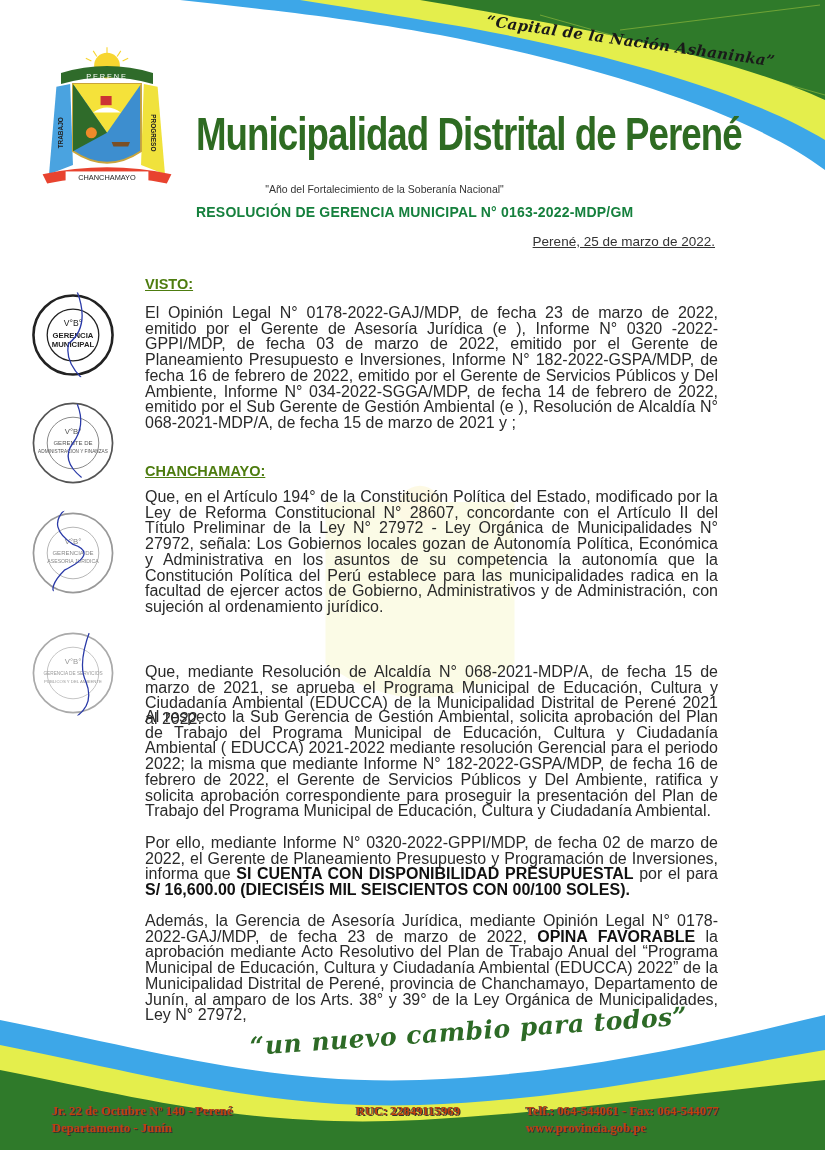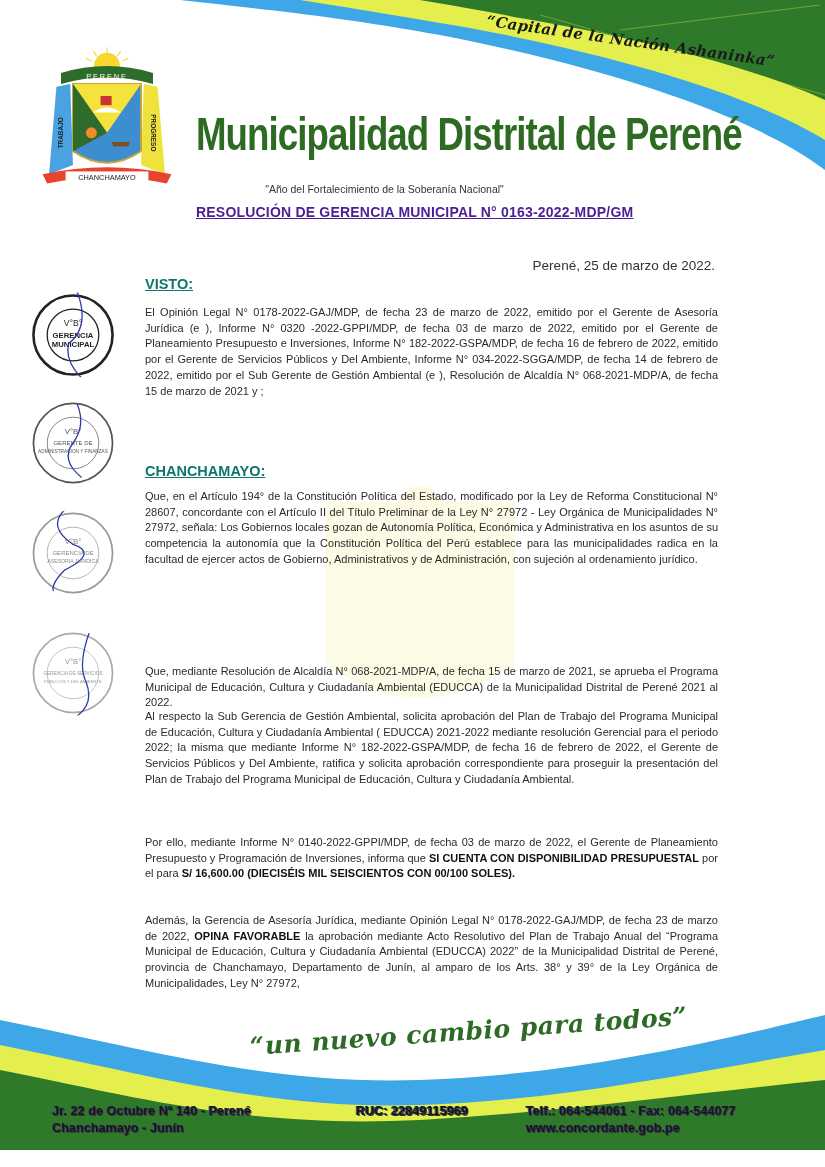--- a/index.html
+++ b/index.html
@@ -5,28 +5,28 @@
   html, body { margin:0; padding:0; }
   body { width:825px; height:1167px; position:relative; overflow:hidden; background:#ffffff; font-family:"Liberation Sans", sans-serif; color:#222; }
   .abs { position:absolute; }
   #top-bands { left:0; top:0; width:825px; height:200px; }
   #bottom-bands { left:0; top:1010px; width:825px; height:157px; }
   .slogan-top { left:488px; top:12px; width:300px; font-family:"DejaVu Serif", serif; font-style:italic; font-weight:bold; font-size:15px; color:#1a1a1a; transform:rotate(8deg); transform-origin:left top; letter-spacing:0.3px; }
   .crest { left:38px; top:42px; width:138px; height:154px; }
   .org-title { left:196px; top:106px; font-family:"Liberation Sans Narrow","Liberation Sans", sans-serif; font-weight:bold; font-size:47px; color:#2e6b22; letter-spacing:-1.2px; transform:scaleX(0.78); transform-origin:left top; white-space:nowrap; }
   .year-motto { left:0; width:825px; top:183px; text-align:center; font-size:10.5px; color:#333; }
   .year-motto span { position:relative; left:-28px; }
-  .res-title { left:196px; top:204px; font-weight:bold; font-size:14px; text-decoration:underline; color:#4c1d95; letter-spacing:0.2px; }
-  .date-line { right:110px; top:258px; font-size:13.5px; color:#333; }
-  .section-head { left:145px; font-weight:bold; font-size:14.5px; text-decoration:underline; color:#0f766e; }
-  .para { left:145px; width:573px; font-size:11px; line-height:15.7px; text-align:justify; color:#2a2a2a; }
+  .res-title { left:196px; top:204px; font-weight:bold; font-size:14px; color:#15803d; letter-spacing:0.2px; }
+  .date-line { right:110px; top:234px; font-size:13.5px; color:#333;text-decoration:underline; }
+  .section-head { left:145px; font-weight:bold; font-size:14.5px; text-decoration:underline; color:#4d7c0f; }
+  .para { left:145px; width:573px; font-size:16px; line-height:15.7px; text-align:justify; color:#2a2a2a; }
   .para b { color:#111; }
   .stamp { left:30px; width:86px; height:86px; border-radius:50%; }
   .footer-slogan { left:250px; top:1032px; font-family:"DejaVu Serif", serif; font-style:italic; font-weight:bold; font-size:25px; color:#2d6a26; transform:rotate(-4deg); transform-origin:left center; white-space:nowrap; letter-spacing:0.5px; }
-  .footer-text { font-weight:bold; font-size:12.5px; color:#0f172a; text-shadow:1px 1px 0 #333, -1px 0 0 #555; letter-spacing:0.1px; white-space:nowrap; line-height:17px; }
+  .footer-text { font-weight:bold; font-size:12.5px; color:#c2410c; text-shadow:1px 1px 0 #333, -1px 0 0 #555; letter-spacing:0.1px; white-space:nowrap; line-height:17px;font-family:Liberation Serif, serif; }
   .watermark { left:285px; top:470px; width:270px; height:280px; opacity:0.12; }
 </style>
 </head>
 <body>
 
 <svg class="abs" id="top-bands" viewBox="0 0 825 200" preserveAspectRatio="none">
   <path d="M180,0 L825,0 L825,170 C760,120 620,70 440,35 C330,15 250,8 180,0 Z" fill="#3da7e8"></path>
   <path d="M300,0 L825,0 L825,140 C760,100 640,60 470,28 C400,16 350,8 300,0 Z" fill="#e4ee4c"></path>
   <path d="M420,0 L825,0 L825,100 C760,70 650,40 520,18 C480,10 450,5 420,0 Z" fill="#2f7a2a"></path>
   <path d="M540,15 L825,95" stroke="#e4ee4c" stroke-width="0.6" opacity="0.6"></path>
@@ -107,32 +107,32 @@
   <path d="M70,0 Q55,40 65,60 Q75,85 55,100" stroke="#2a3aa8" stroke-width="1.5" fill="none"></path>
 </svg>
 
 <div class="abs section-head" style="top:276px">VISTO:</div>
 <div class="abs para" style="top:305px">El Opinión Legal N° 0178-2022-GAJ/MDP, de fecha 23 de marzo de 2022, emitido por el Gerente de Asesoría Jurídica (e ), Informe N° 0320 -2022-GPPI/MDP, de fecha 03 de marzo de 2022, emitido por el Gerente de Planeamiento Presupuesto e Inversiones, Informe N° 182-2022-GSPA/MDP, de fecha 16 de febrero de 2022, emitido por el Gerente de Servicios Públicos y Del Ambiente, Informe N° 034-2022-SGGA/MDP, de fecha 14 de febrero de 2022, emitido por el Sub Gerente de Gestión Ambiental (e ), Resolución de Alcaldía N° 068-2021-MDP/A, de fecha 15 de marzo de 2021 y ;</div>
 
 <div class="abs section-head" style="top:463px">CHANCHAMAYO:</div>
 <div class="abs para" style="top:489px">Que, en el Artículo 194° de la Constitución Política del Estado, modificado por la Ley de Reforma Constitucional  N° 28607, concordante con el Artículo II del Título Preliminar de la Ley N° 27972 - Ley Orgánica de Municipalidades N° 27972, señala: Los Gobiernos locales gozan de  Autonomía Política, Económica y Administrativa en los asuntos de su competencia la autonomía que la Constitución Política del Perú establece para las municipalidades radica en la facultad de ejercer actos de Gobierno, Administrativos y de Administración, con sujeción al ordenamiento jurídico.</div>
 <div class="abs para" style="top:664px">Que, mediante Resolución de Alcaldía N° 068-2021-MDP/A, de fecha 15 de marzo de 2021, se aprueba el Programa Municipal de Educación, Cultura y Ciudadanía Ambiental (EDUCCA) de la Municipalidad Distrital de Perené 2021 al 2022.</div>
 <div class="abs para" style="top:709px">Al respecto la Sub Gerencia de Gestión Ambiental, solicita aprobación del Plan de Trabajo del Programa Municipal de Educación, Cultura y Ciudadanía Ambiental ( EDUCCA) 2021-2022 mediante resolución Gerencial para el periodo 2022; la misma que mediante Informe N° 182-2022-GSPA/MDP, de fecha 16 de febrero de 2022, el Gerente de Servicios Públicos y Del Ambiente, ratifica y solicita  aprobación correspondiente para proseguir la presentación del Plan de Trabajo del Programa Municipal de Educación, Cultura y Ciudadanía Ambiental.</div>
-<div class="abs para" style="top:835px"><span>Por ello, mediante Informe N° 0140-2022-GPPI/MDP, de fecha 03 de marzo de 2022, el Gerente de Planeamiento Presupuesto y Programación de Inversiones, informa que </span><b>SI CUENTA CON DISPONIBILIDAD PRESUPUESTAL</b><span> por el para </span><b>S/ 16,600.00 (DIECISÉIS MIL SEISCIENTOS CON 00/100 SOLES).</b></div>
+<div class="abs para" style="top:835px"><span>Por ello, mediante Informe N° 0320-2022-GPPI/MDP, de fecha 02 de marzo de 2022, el Gerente de Planeamiento Presupuesto y Programación de Inversiones, informa que </span><b>SI CUENTA CON DISPONIBILIDAD PRESUPUESTAL</b><span> por el para </span><b>S/ 16,600.00 (DIECISÉIS MIL SEISCIENTOS CON 00/100 SOLES).</b></div>
 <div class="abs para" style="top:913px"><span>Además, la Gerencia de Asesoría Jurídica, mediante Opinión Legal N° 0178-2022-GAJ/MDP, de fecha 23 de marzo de 2022, </span><b>OPINA FAVORABLE</b><span> la aprobación mediante Acto Resolutivo del Plan de Trabajo Anual del “Programa Municipal de Educación, Cultura y Ciudadanía Ambiental (EDUCCA) 2022” de la Municipalidad Distrital de Perené, provincia de Chanchamayo, Departamento de Junín, al amparo de los Arts.  38° y 39° de la Ley Orgánica de Municipalidades, Ley N° 27972,</span></div>
 
 <svg class="abs" id="bottom-bands" viewBox="0 0 825 157" preserveAspectRatio="none">
   <path d="M0,10 C150,40 270,75 420,70 C560,65 680,40 825,5 L825,140 L0,140 Z" fill="#3da7e8"></path>
   <path d="M0,35 C150,65 270,100 420,95 C560,90 680,65 825,40 L825,140 L0,140 Z" fill="#e4ee4c"></path>
   <path d="M0,60 C150,90 250,118 420,110 C560,102 680,85 825,70 L825,140 L0,140 Z" fill="#2f7a2a"></path>
 </svg>
 
 <div class="abs footer-slogan">“un nuevo cambio para todos”</div>
 
 <div class="abs footer-text" style="left:52px; top:1103px">
   <div>Jr. 22 de Octubre Nº 140 - Perené</div>
-  <div>Chanchamayo - Junín</div>
+  <div>Departamento - Junín</div>
 </div>
 <div class="abs footer-text" style="left:356px; top:1103px">RUC: 22849115969</div>
 <div class="abs footer-text" style="left:526px; top:1103px">
   <div>Telf.: 064-544061 - Fax: 064-544077</div>
-  <div>www.concordante.gob.pe</div>
+  <div>www.provincia.gob.pe</div>
 </div>
 
 </body></html>

